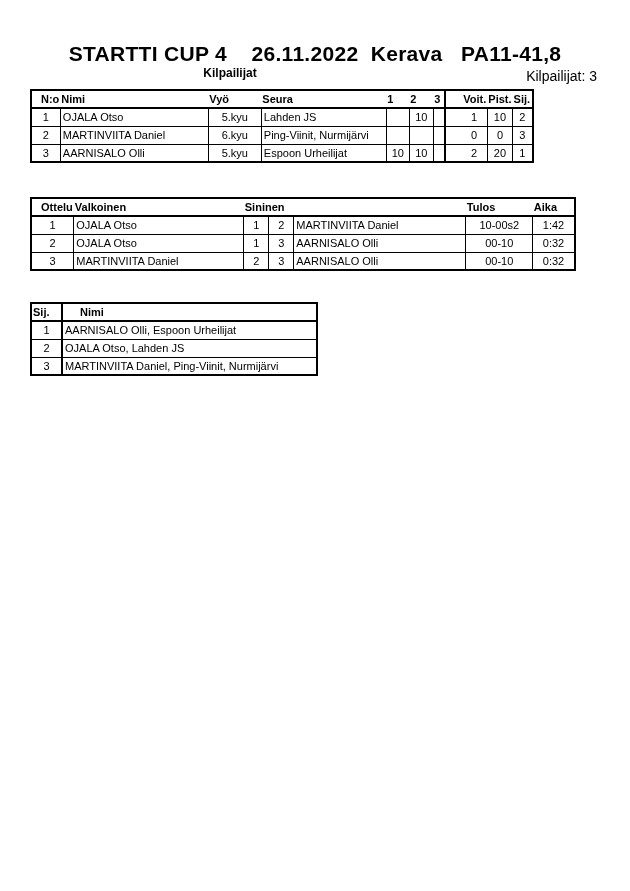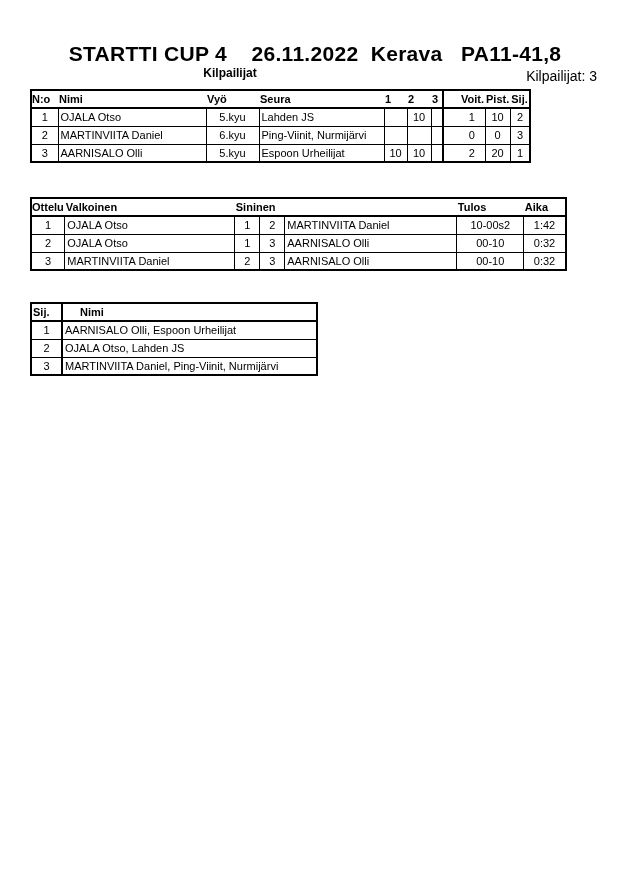--- a/index.html
+++ b/index.html
@@ -56,21 +56,21 @@
     height:18px;
     font-size:11px; font-weight:bold;
     line-height:12px;
     padding:0 1px;
     text-align:left;
     vertical-align:middle;
     white-space:nowrap;
   }
   .tl { border-left:2px solid #000 !important;padding-left:17px; }   
   .al { text-align:left; padding-left:2px; }        
-  .flush { text-align:left; padding-left:0; overflow:visible; } 
+  .flush { text-align:left; padding-left:9px; overflow:visible; } 
 </style>
 </head>
 <body>
 
 <div class="page">
 
   <div class="doc-title">STARTTI CUP 4    26.11.2022  Kerava   PA11-41,8</div>
 
   <div class="sec-heading" id="heading-kilpailijat">Kilpailijat</div>
   <div class="count-label">Kilpailijat: 3</div>

